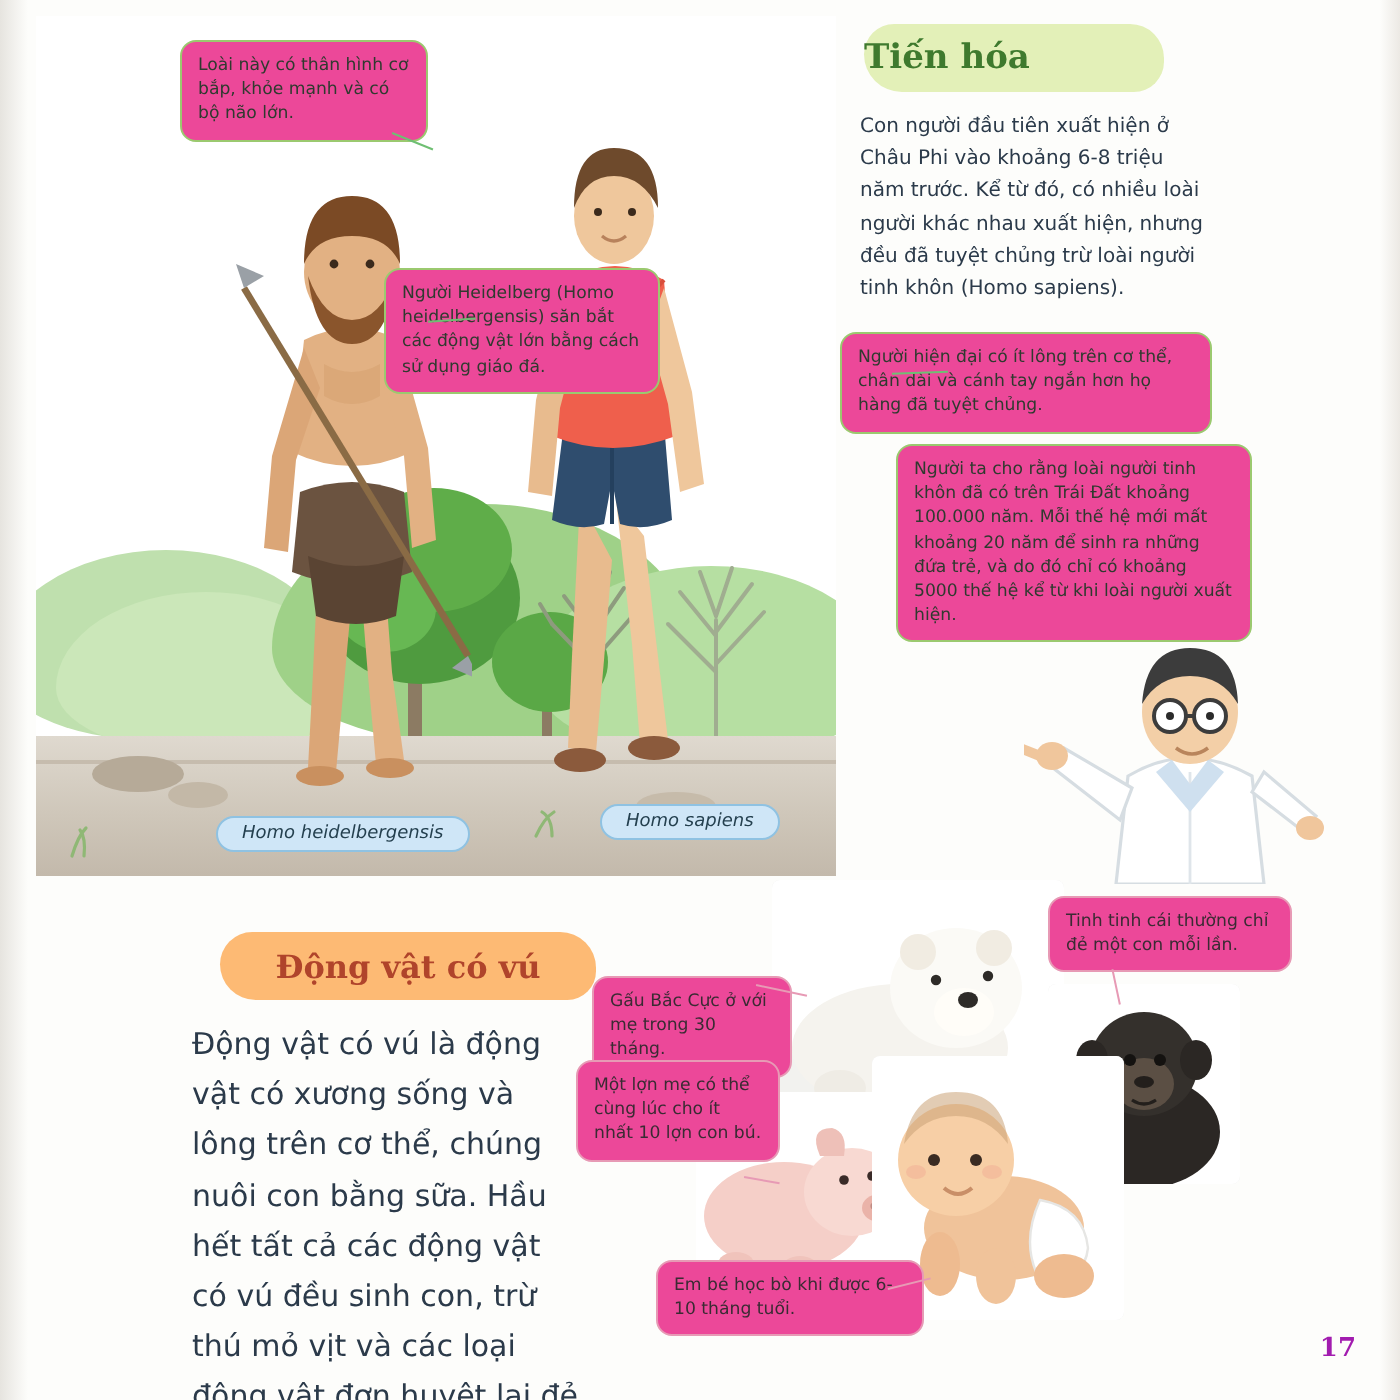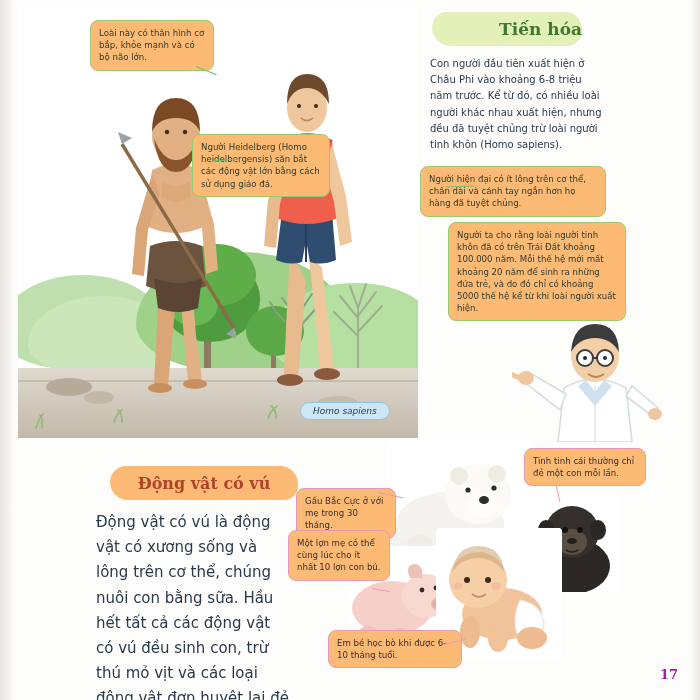--- a/index.html
+++ b/index.html
@@ -54,21 +54,21 @@
   .tree-trunk{position:absolute;background:#8c7b63;border-radius:2px;}
   .tree-crown{position:absolute;border-radius:50%;}
   .bare-tree{position:absolute;}
 
   
   .fig{position:absolute;}
 
   
   .callout{
     position:absolute;
-    background:#fdba74;
+    background:#ec4899;
     border:1.4px solid #6fbf73;
     border-radius:8px;
     padding:6px 8px;
     font-size:8.6px;
     line-height:1.42;
     color:#2f3a2f;
     font-family:"DejaVu Sans", sans-serif;
   }
   .callout.pink{border-color:#e79ab5;color:#3a2b33;}
   .callout.plain{border-color:#9bc96f;}
@@ -88,21 +88,21 @@
     color:#24404f;
     white-space:nowrap;
   }
 
   
   .title-evo{
     position:absolute;left:432px;top:12px;
     width:150px;height:34px;
     background:#e3f0b8;
     border-radius:16px 18px 16px 20px;
-    display:flex;align-items:center;justify-content:flex-end;
+    display:flex;align-items:center;justify-content:flex-start;
   }
   .title-evo span{
     font-size:17px;color:#3f7a2e;font-weight:bold;
     font-family:"DejaVu Serif", serif;
   }
   .body-text{
     position:absolute;
     font-size:10px;
     line-height:1.62;
     color:#2b3a4a;
@@ -262,20 +262,23 @@
         <path d="M86 90 L100 142 L106 188 L94 192 L88 148 L78 112 Z" fill="#efc79c"></path>
 
         <ellipse cx="61" cy="54" rx="20" ry="24" fill="#efc79c"></ellipse>
         <path d="M41 50 q0 -30 20 -30 q22 0 22 30 q-8 -16 -22 -16 q-14 0 -20 16 Z" fill="#6e4a2c"></path>
         <circle cx="53" cy="52" r="2" fill="#3b2a1c"></circle>
         <circle cx="70" cy="52" r="2" fill="#3b2a1c"></circle>
         <path d="M55 64 q6 5 12 0" stroke="#b8825c" stroke-width="1.6" fill="none"></path>
       </svg>
     </div>
 
+    <div class="name-label" style="left:90px;top:400px;">
+      <span class="ital">Homo heidelbergensis</span>
+    </div>
     <div class="name-label" style="left:282px;top:394px;">
       <span class="ital">Homo sapiens</span>
     </div>
   </div>
 
   <div class="callout plain" style="left:90px;top:20px;width:106px;">
     <span>Loài này có thân hình cơ bắp, khỏe mạnh và có bộ não lớn.</span>
   </div>
   <div class="pointer" style="left:196px;top:66px;width:22px;transform:rotate(22deg);"></div>
 

